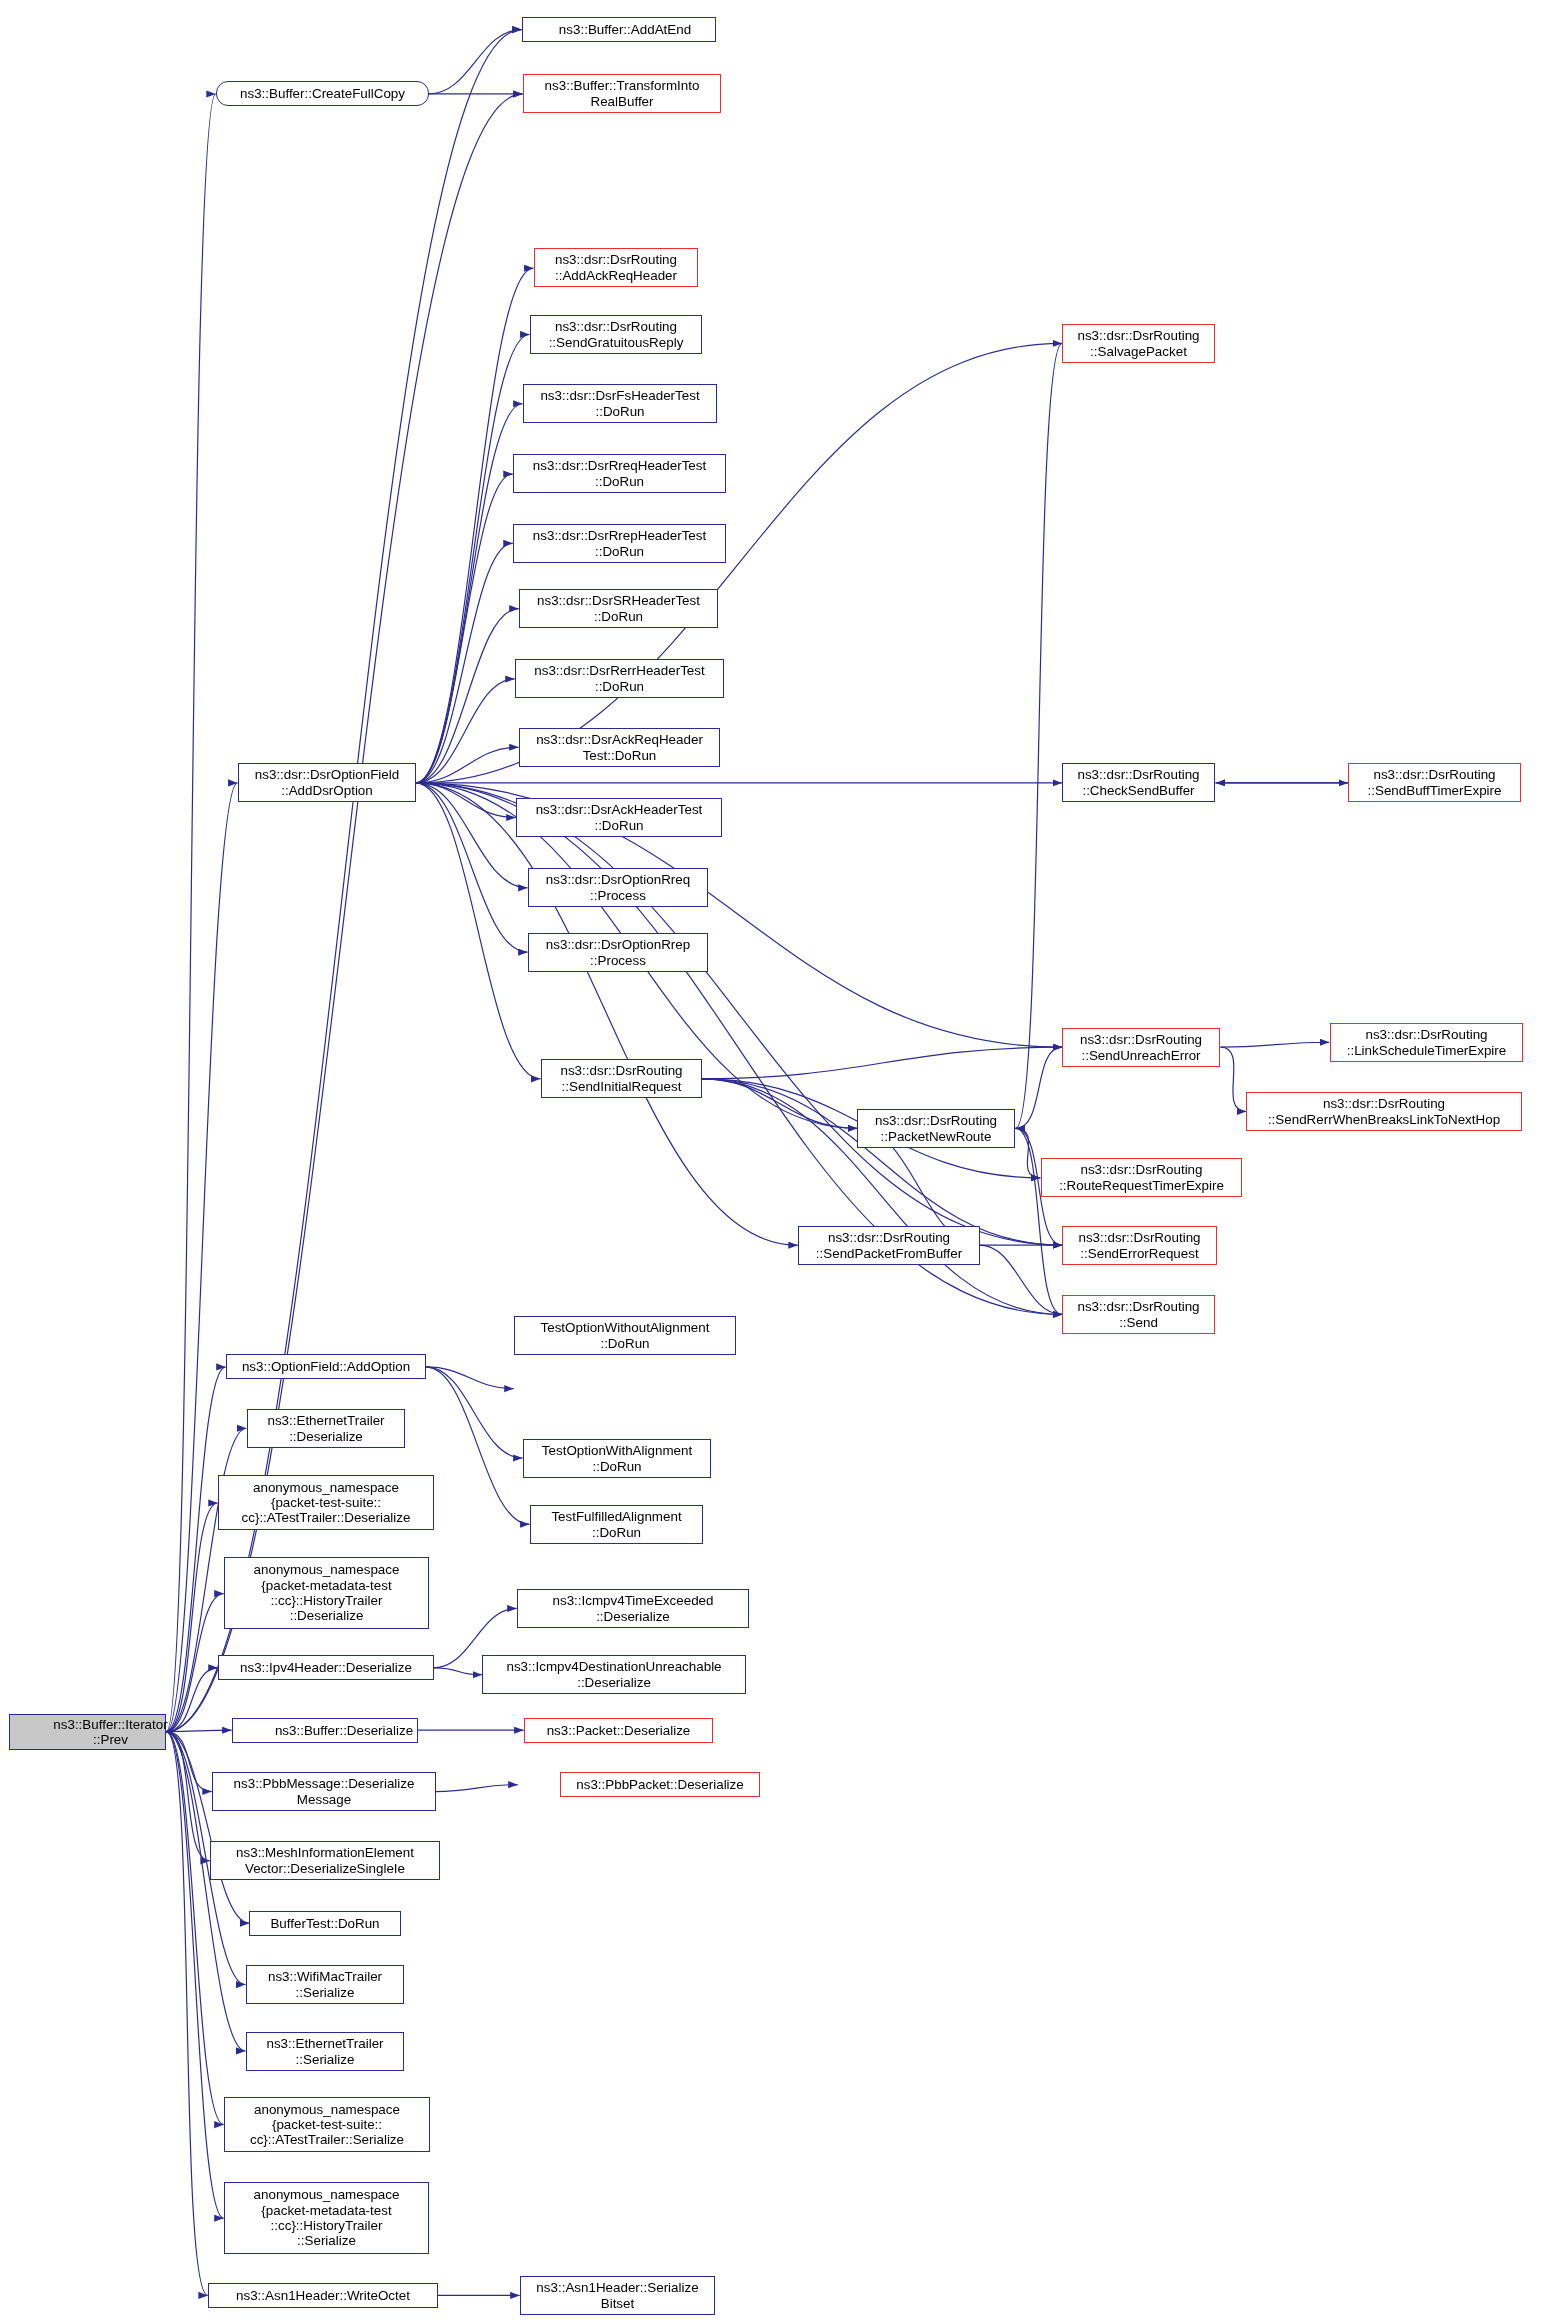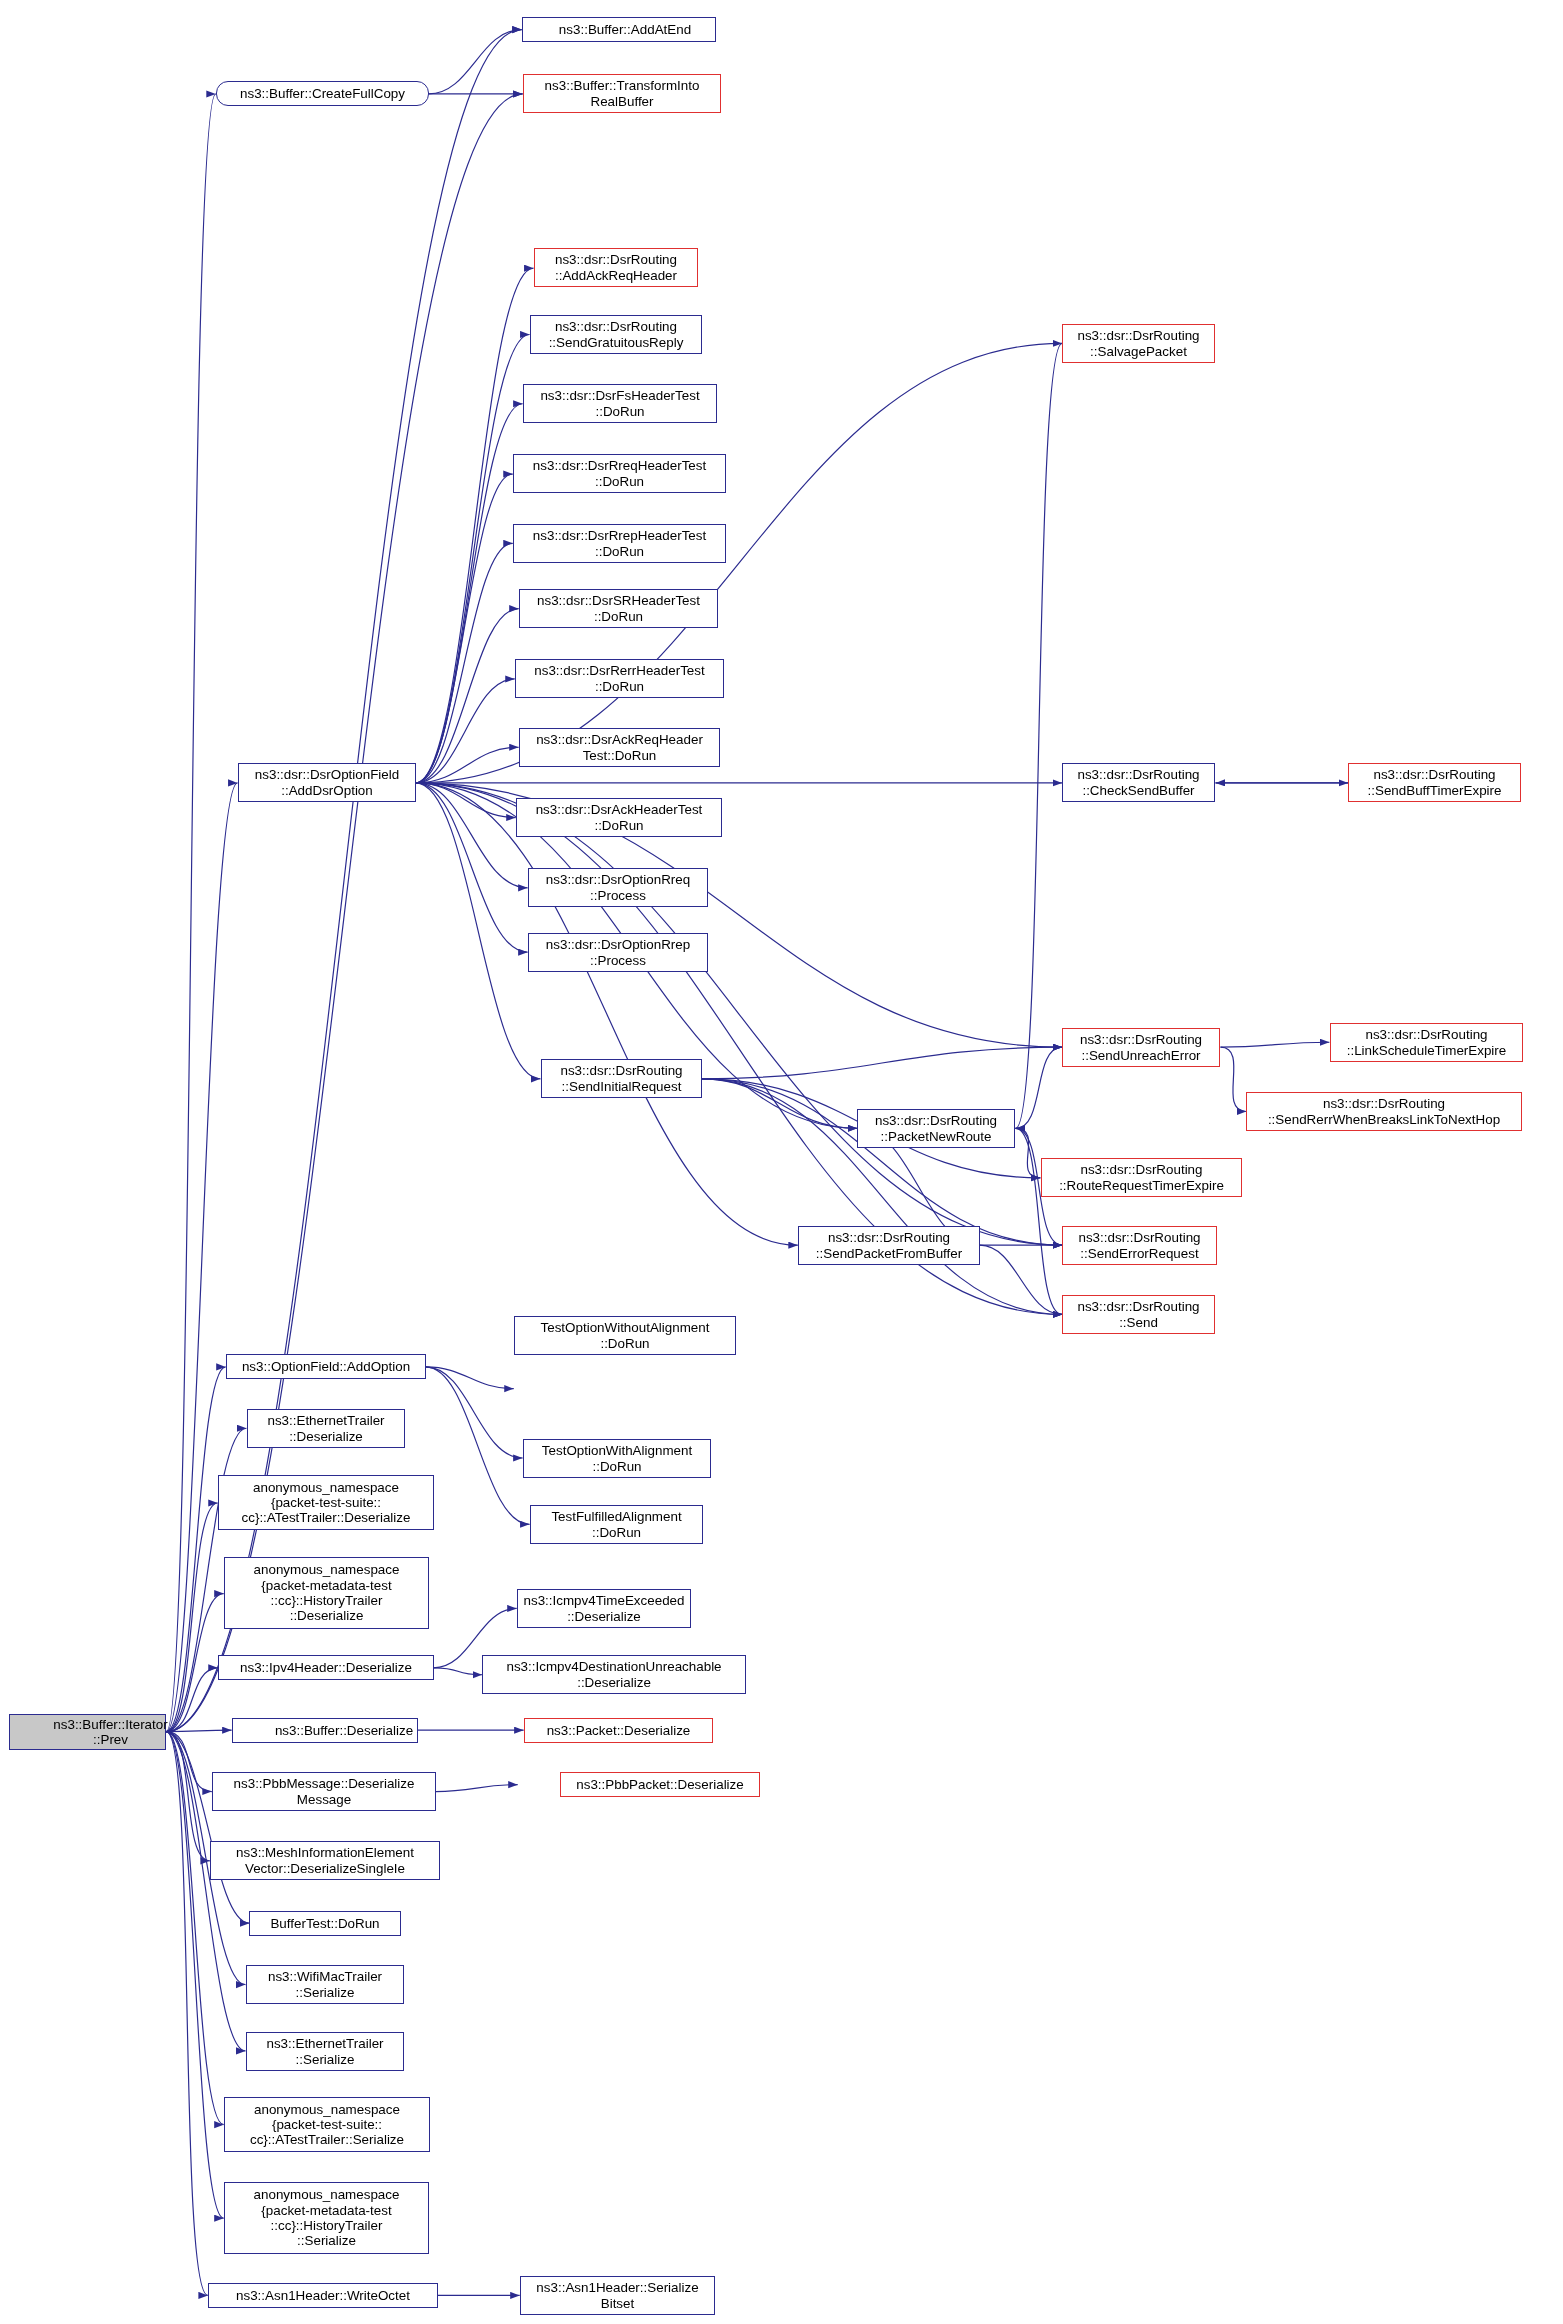--- a/index.html
+++ b/index.html
@@ -187,21 +187,21 @@
 ::DoRun</div>
     <div class="node" style="left: 247px; top: 1409px; width: 158px; height: 39px;">ns3::EthernetTrailer
 ::Deserialize</div>
     <div class="node" style="left: 218px; top: 1475px; width: 216px; height: 55px;">anonymous_namespace
 {packet-test-suite::
 cc}::ATestTrailer::Deserialize</div>
     <div class="node" style="left: 224px; top: 1557px; width: 205px; height: 72px;">anonymous_namespace
 {packet-metadata-test
 ::cc}::HistoryTrailer
 ::Deserialize</div>
-    <div class="node" style="left: 517px; top: 1589px; width: 174px; height: 39px;">ns3::Icmpv4TimeExceeded
+    <div class="node" style="left: 517px; top: 1589px; width: 232px; height: 39px;">ns3::Icmpv4TimeExceeded
 ::Deserialize</div>
     <div class="node" style="left: 482px; top: 1655px; width: 264px; height: 39px;">ns3::Icmpv4DestinationUnreachable
 ::Deserialize</div>
     <div class="node" style="left: 218px; top: 1655px; width: 216px; height: 25px;">ns3::Ipv4Header::Deserialize</div>
     <div class="node" style="left: 232px; top: 1718px; width: 186px; height: 25px; padding-left: 40px;">ns3::Buffer::Deserialize</div>
     <div class="node red" style="left: 524px; top: 1718px; width: 189px; height: 25px;">ns3::Packet::Deserialize</div>
     <div class="node" style="left: 212px; top: 1772px; width: 224px; height: 39px;">ns3::PbbMessage::Deserialize
 Message</div>
     <div class="node red" style="left: 518px; top: 1772px; width: 200px; height: 25px; margin-left: 42px;">ns3::PbbPacket::Deserialize</div>
     <div class="node" style="left: 210px; top: 1841px; width: 230px; height: 39px;">ns3::MeshInformationElement

